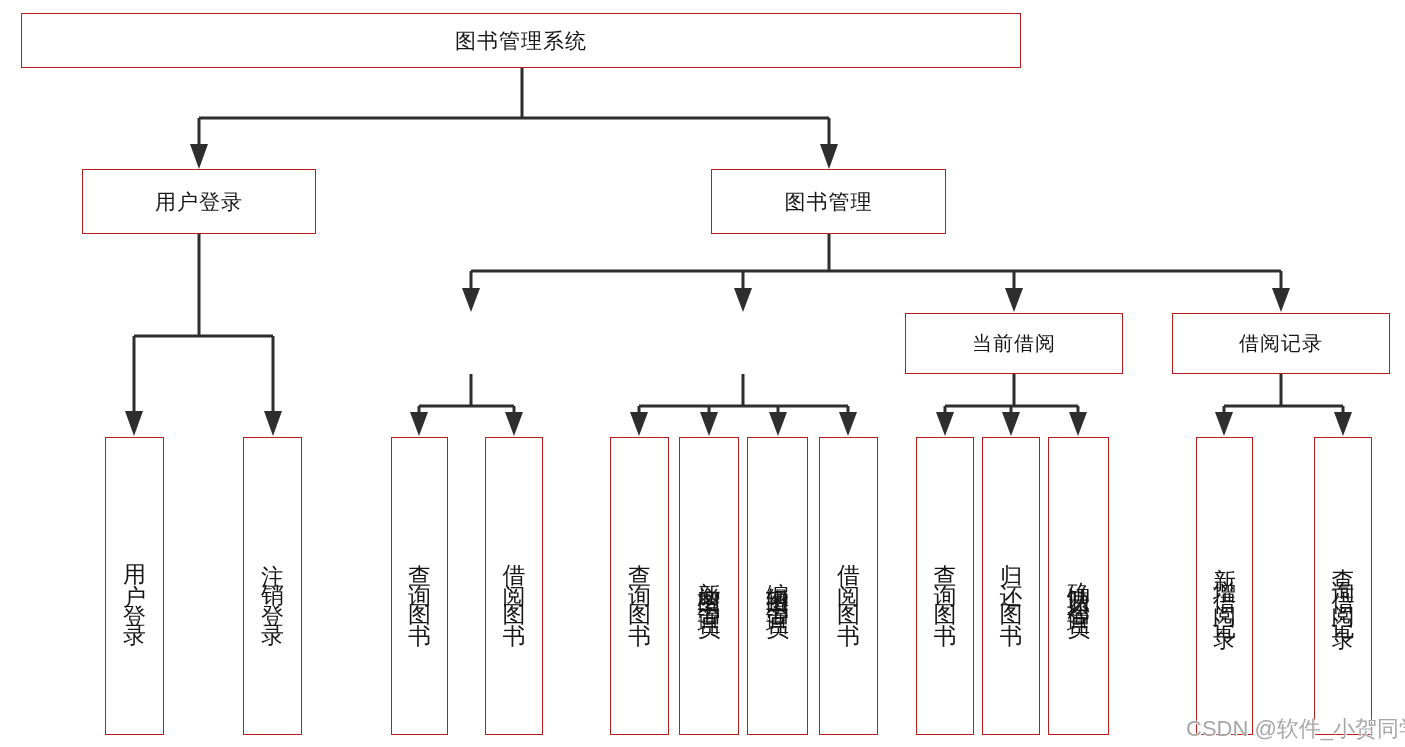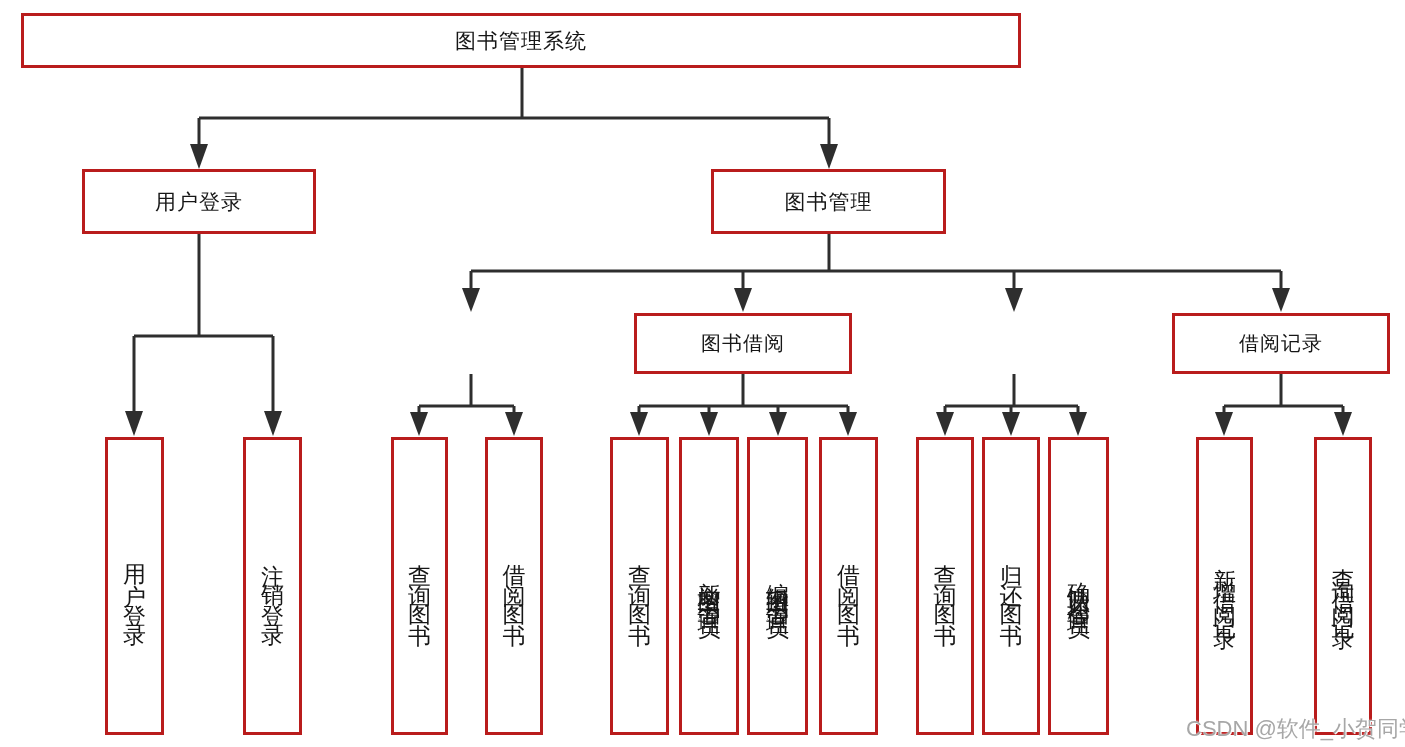--- a/index.html
+++ b/index.html
@@ -9,21 +9,21 @@
     height: 747px;
     background: #ffffff;
     overflow: hidden;
     font-family: "Liberation Sans", sans-serif;
     color: #161616;
   }
   #wires { position: absolute; left: 0; top: 0; width: 1405px; height: 747px; }
   .node {
     position: absolute;
     box-sizing: border-box;
-    border: 3px solid #b91c1c;
+    border: 1px solid #b91c1c;
     background: #ffffff;
     display: flex;
     align-items: center;
     justify-content: center;
     text-align: center;
   }
   .h-label { font-size: 21px; letter-spacing: 1px; white-space: nowrap; }
   .root  { left: 21px;  top: 13px;  width: 1000px; height: 55px; }
   .lvl2  { top: 169px; height: 65px; }
   .lvl3  { top: 313px; height: 61px; }
@@ -104,22 +104,22 @@
     <span class="h-label">图书管理系统</span>
   </div>
 
   <div class="node lvl2" style="left:82px; width:234px;">
     <span class="h-label">用户登录</span>
   </div>
   <div class="node lvl2" style="left:711px; width:235px;">
     <span class="h-label">图书管理</span>
   </div>
 
-  <div class="node lvl3" style="left:634px; width:218px;">
-    <span class="h-label">图书借阅</span>
+  <div class="node lvl3" style="left:905px; width:218px;">
+    <span class="h-label">当前借阅</span>
   </div>
   <div class="node lvl3" style="left:1172px; width:218px;text-align:right;">
     <span class="h-label">借阅记录</span>
   </div>
 
   <div class="node leaf v4" style="left:105px; width:59px;">
     <span class="v-label">用户登录</span>
   </div>
   <div class="node leaf v4" style="left:243px; width:59px;">
     <span class="v-label">注销登录</span>

